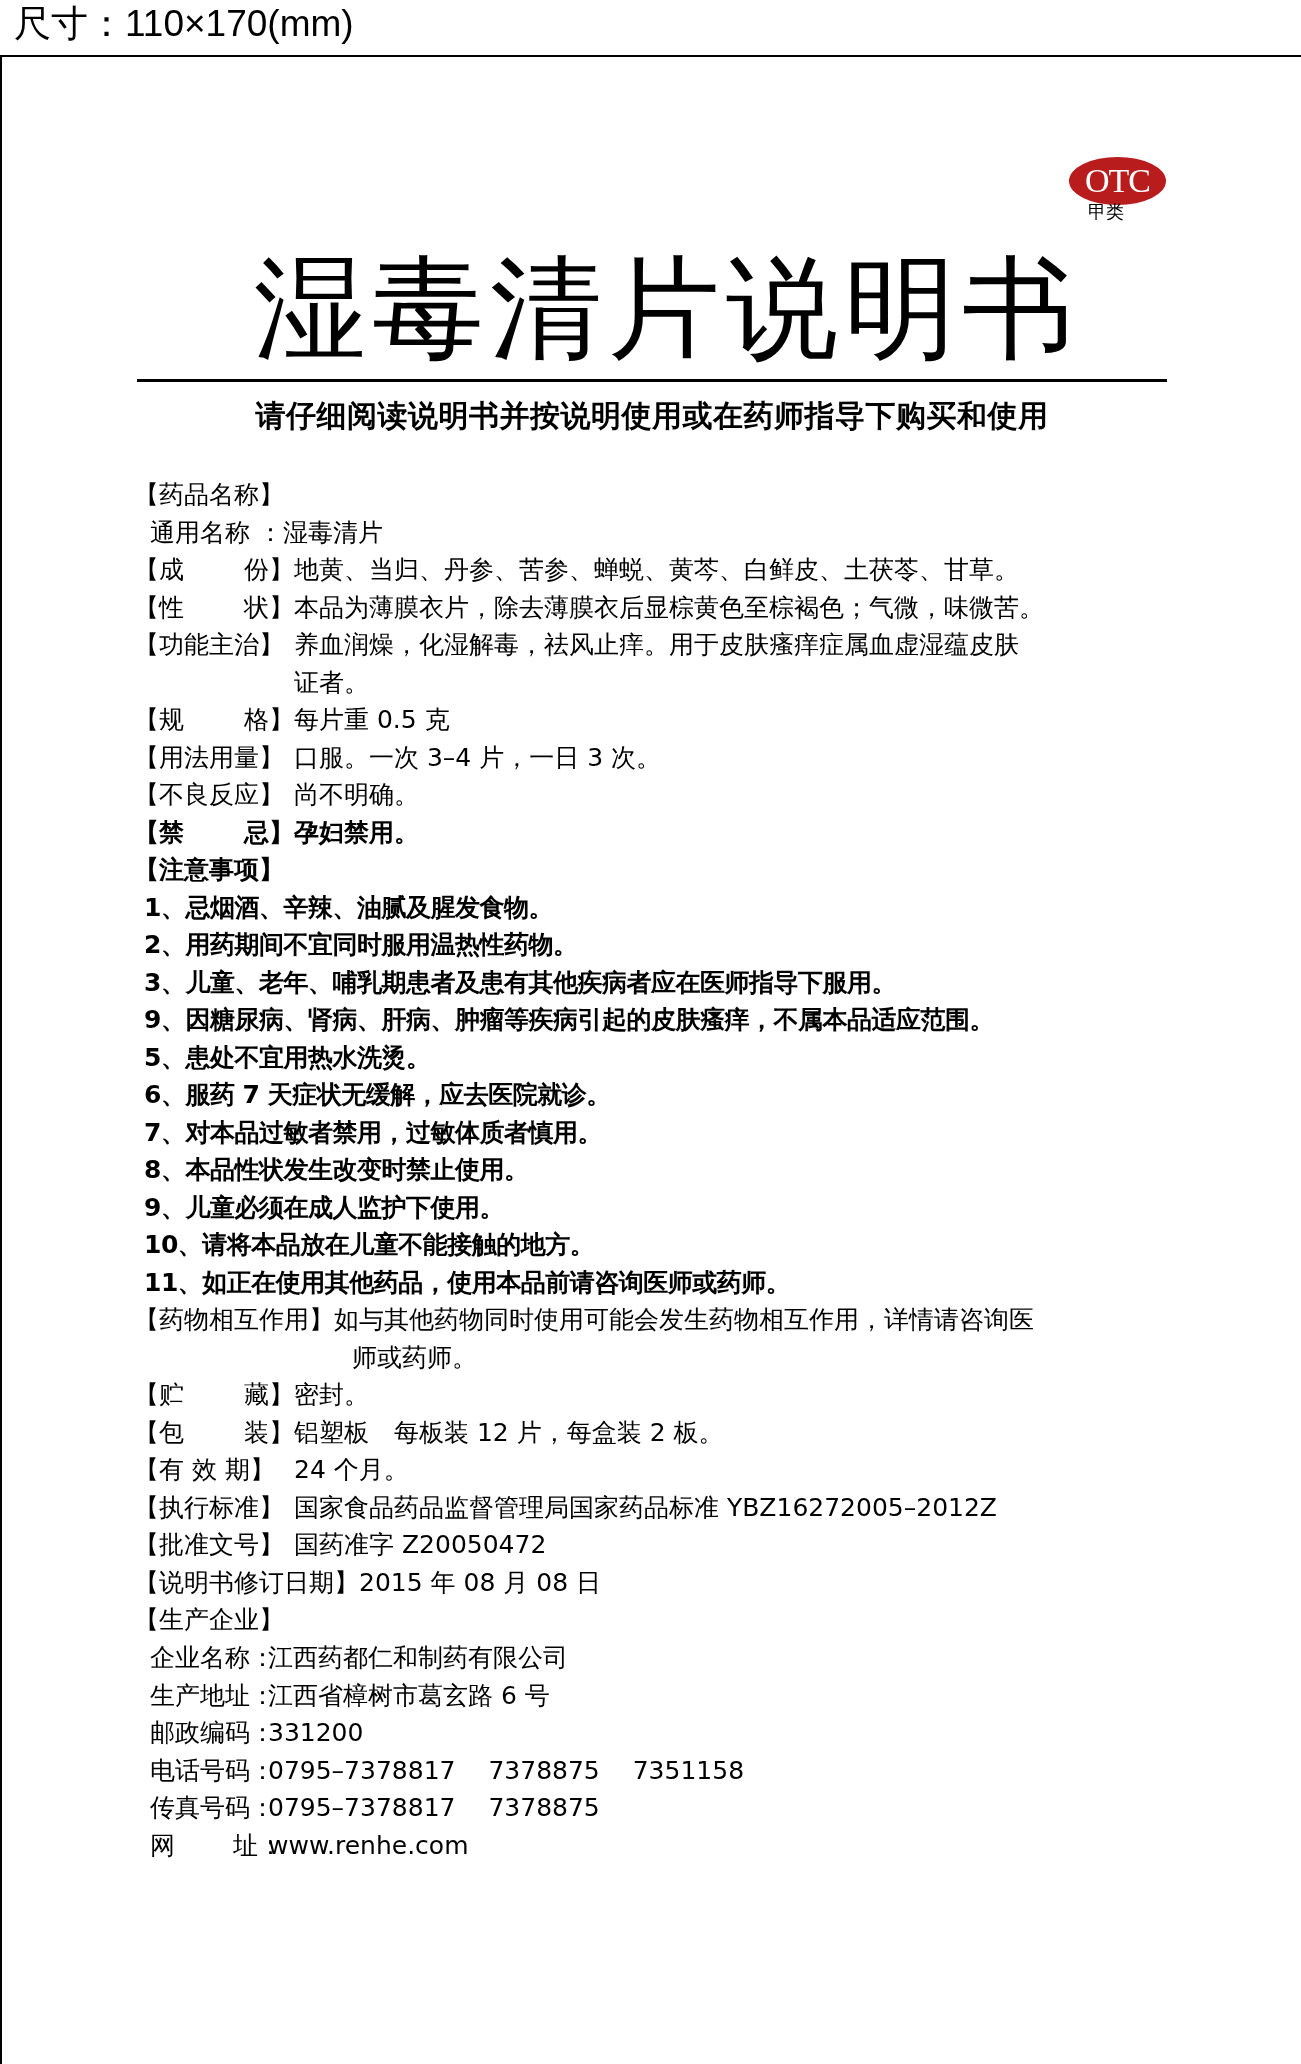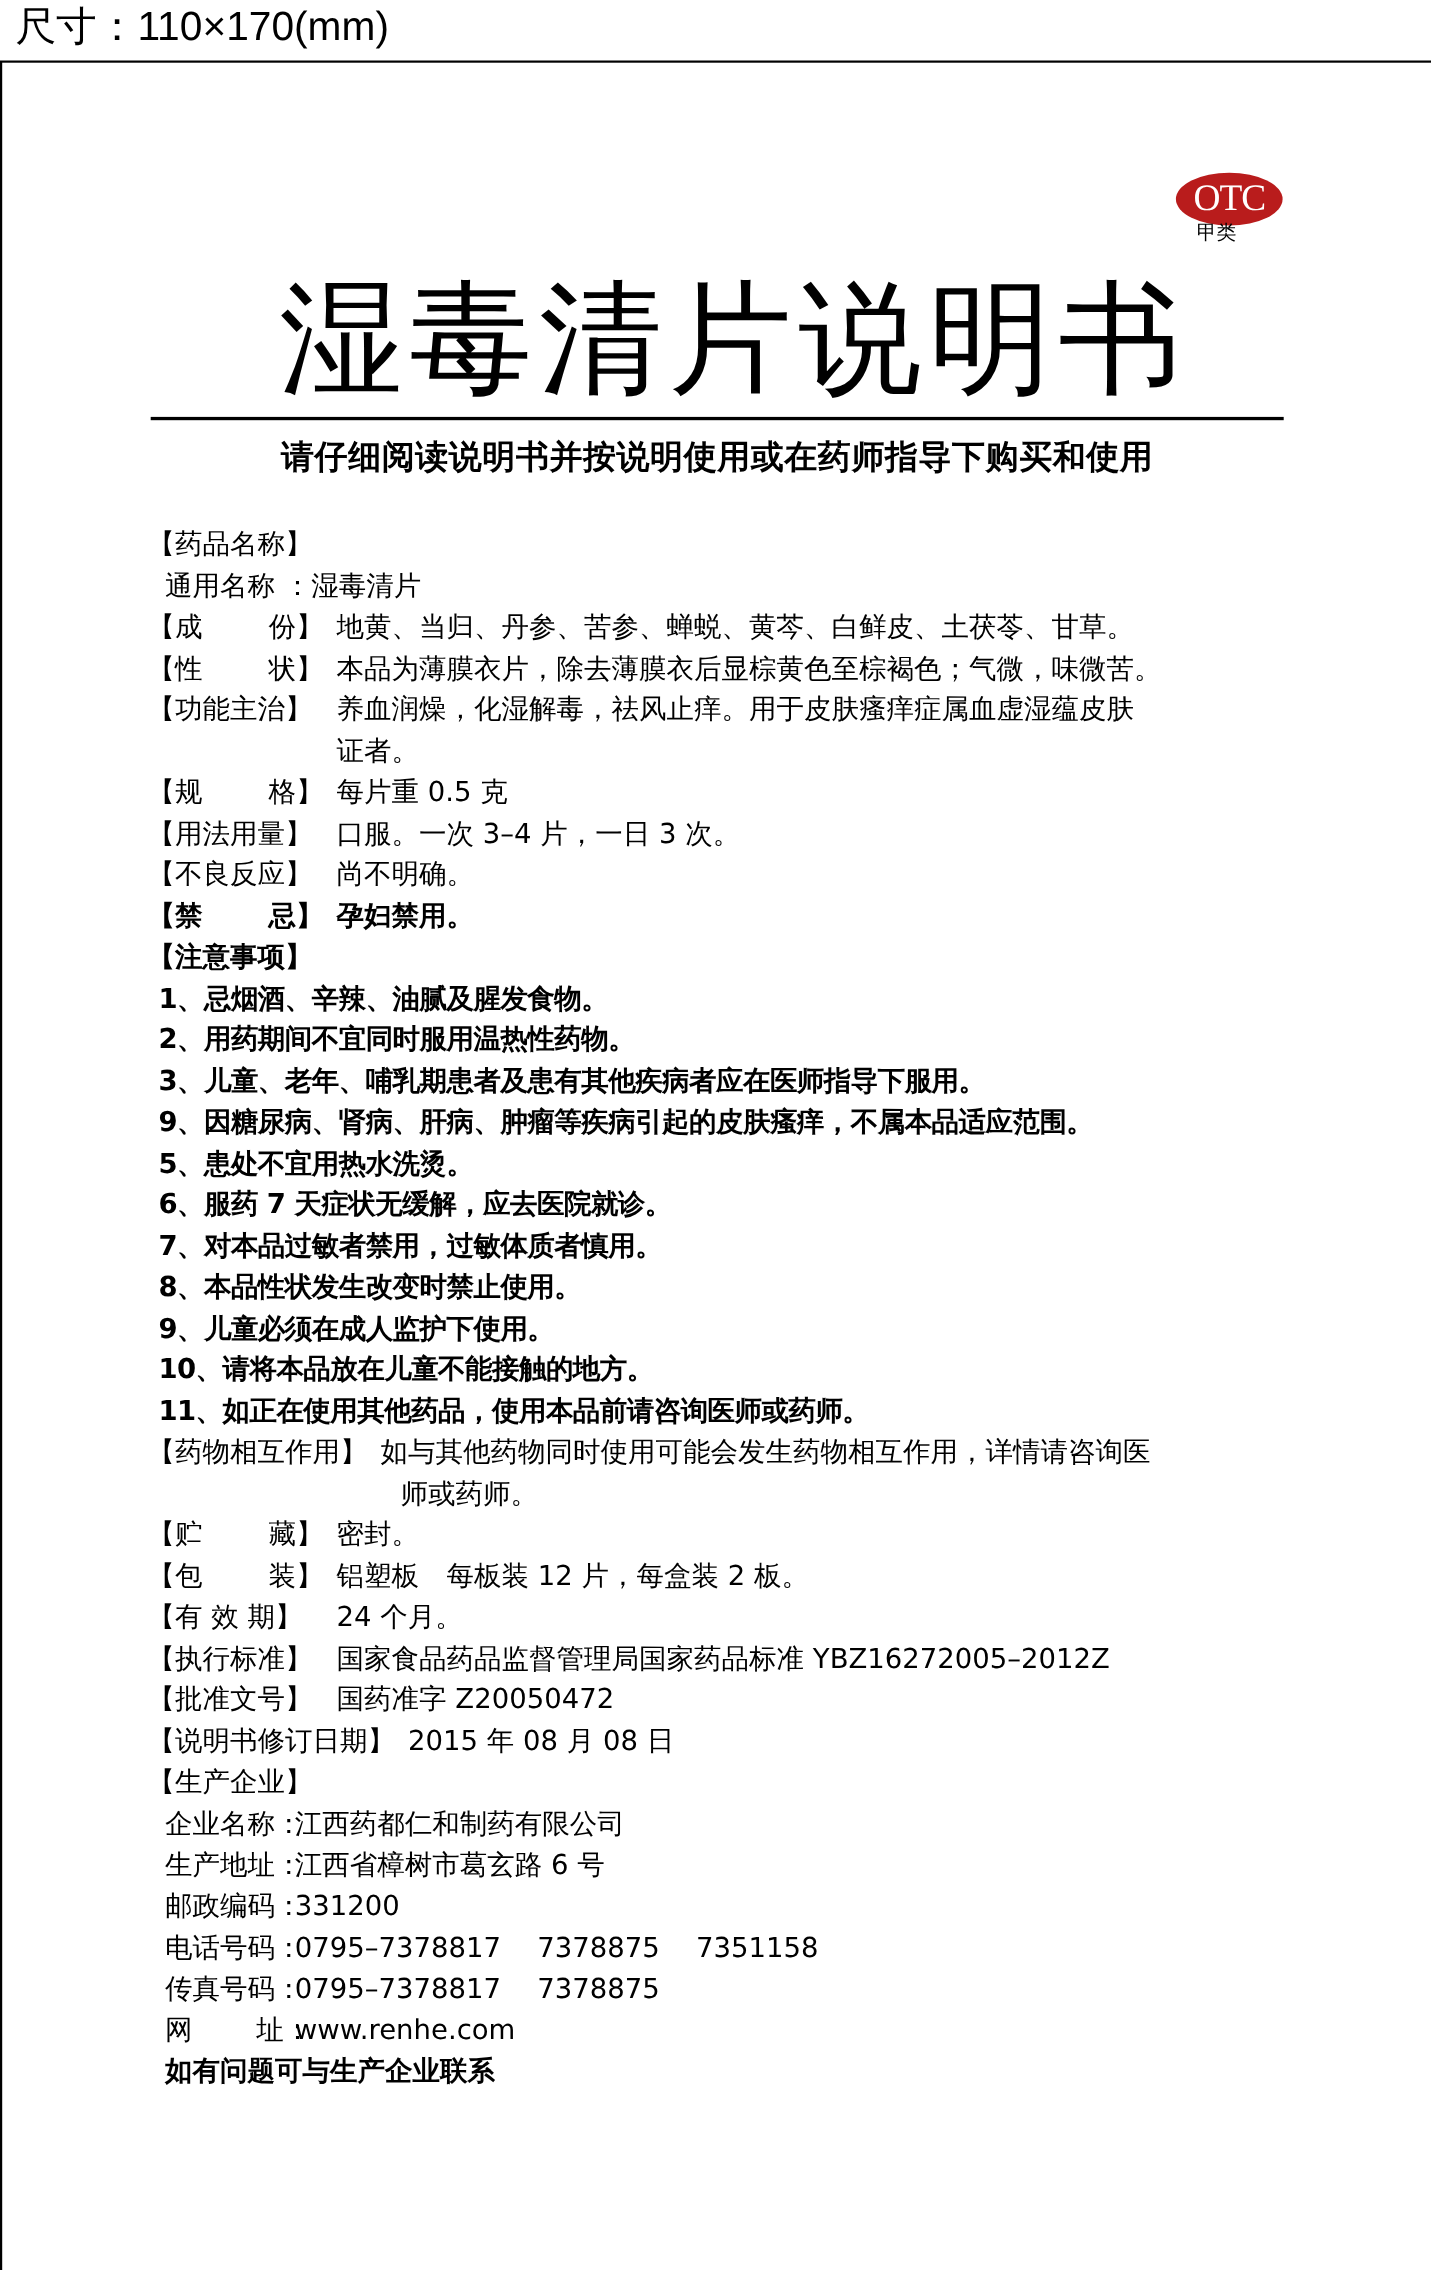--- a/index.html
+++ b/index.html
@@ -18,21 +18,21 @@
            font-size: 112px; line-height: 130px; font-weight: 400; letter-spacing: 6px;
            font-family: "DejaVu Sans", sans-serif; transform: scaleY(1.0); }
   .rule { position: absolute; left: 137px; top: 379px; width: 1030px; height: 3px; background: #000; }
   .subtitle { position: absolute; left: 137px; top: 396px; width: 1030px; text-align: center;
               font-size: 30px; line-height: 40px; font-weight: bold; letter-spacing: 0.5px; }
   .body { position: absolute; left: 134px; top: 476px; width: 1040px; }
   .line { height: 37.53px; line-height: 37.53px; font-size: 25px; white-space: nowrap; position: relative; }
   .bold { font-weight: bold; }
   .lbl-fixed { display: inline-block; width: 160px; }
   .spread { display: inline-flex; justify-content: space-between; width: 110px; vertical-align: top; }
-  .val { display: inline-block; margin-left: 12px; }
+  .val { display: inline-block; margin-left: 0; }
   .indent-sub { padding-left: 16px; }
   .cont { padding-left: 160px; }
   .cont2 { padding-left: 218px; }
   .item { padding-left: 10px; font-weight: bold; letter-spacing: -0.5px; }
   .mf-lbl { display: inline-block; width: 118px; }
   .mf-lbl .spread { width: 108px; }
   .mf-val { display: inline-block; margin-left: 0px; }
 </style>
 </head>
 <body>
@@ -171,14 +171,13 @@
   <div class="line indent-sub">
     <span class="mf-lbl"><span>传真号码</span>：</span><span class="mf-val">0795–7378817　 7378875</span>
   </div>
   <div class="line indent-sub">
     <span class="mf-lbl"><span class="spread">
           <span>网</span>
           <span>址</span>
         </span>：</span><span class="mf-val">www.renhe.com</span>
   </div>
 
-  <div class="line indent-sub bold">如有问题可与生产企业联系</div>
 </div>
 
 </body></html>

